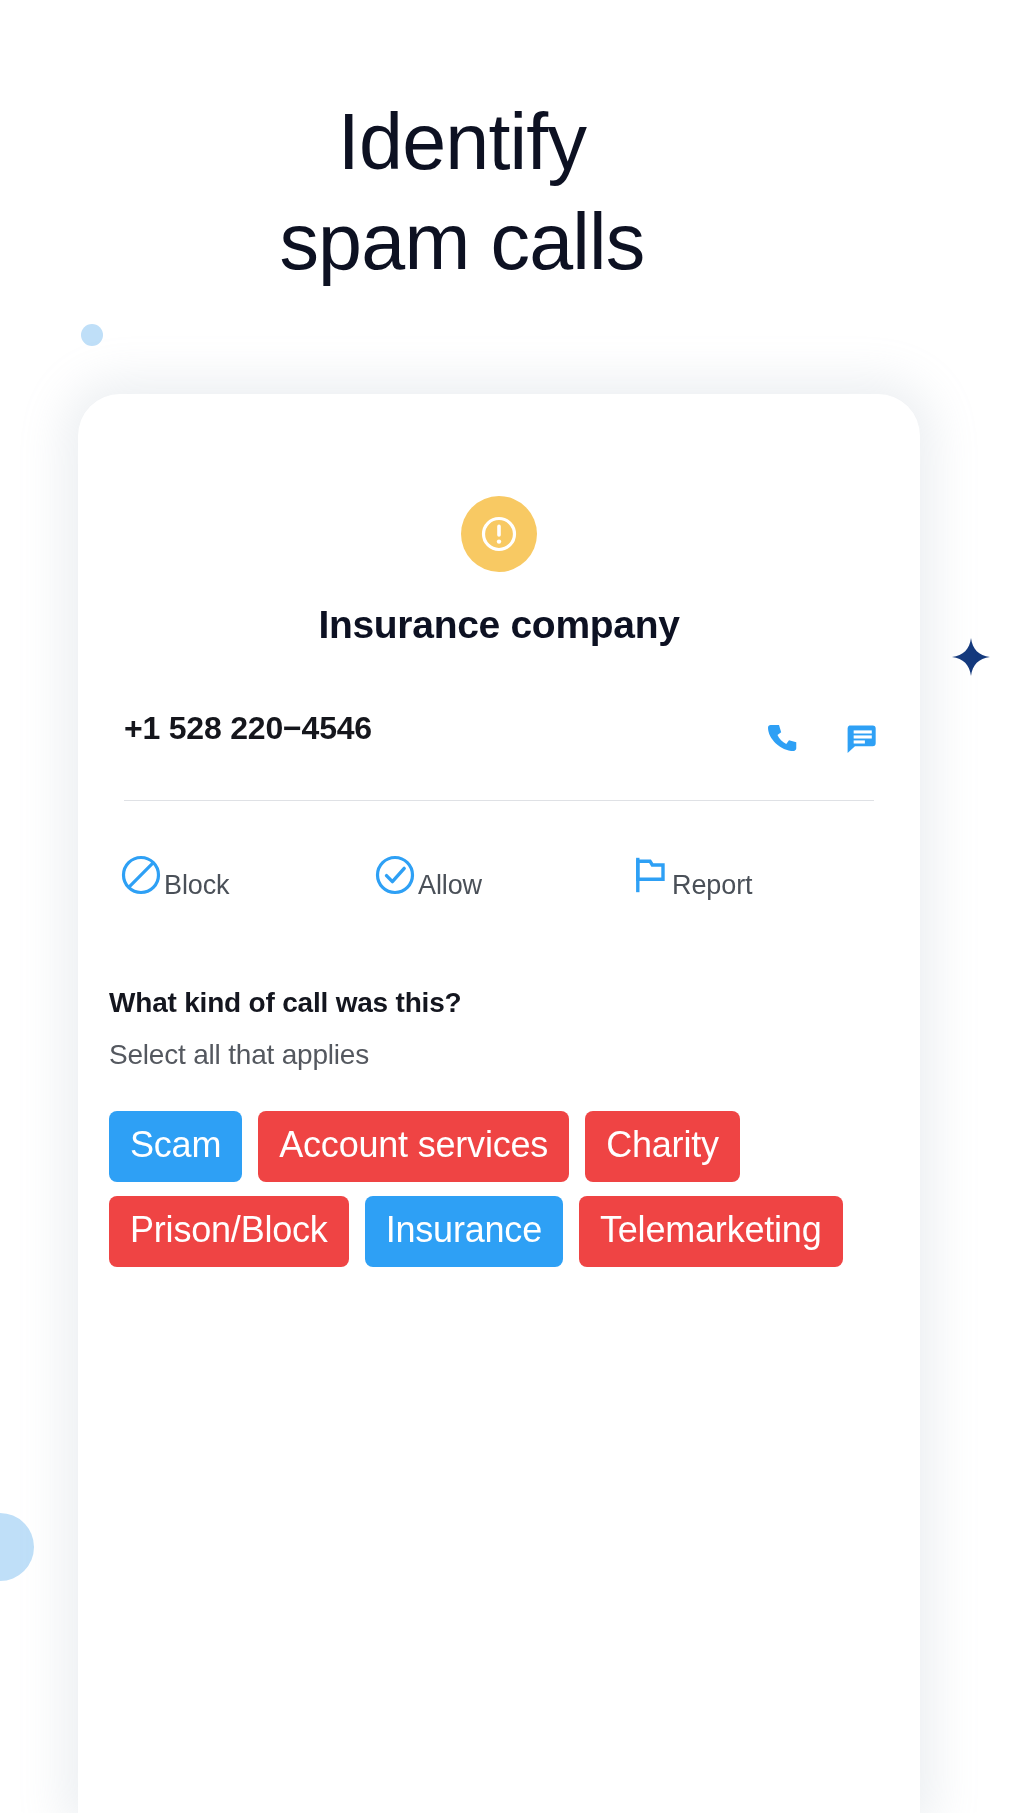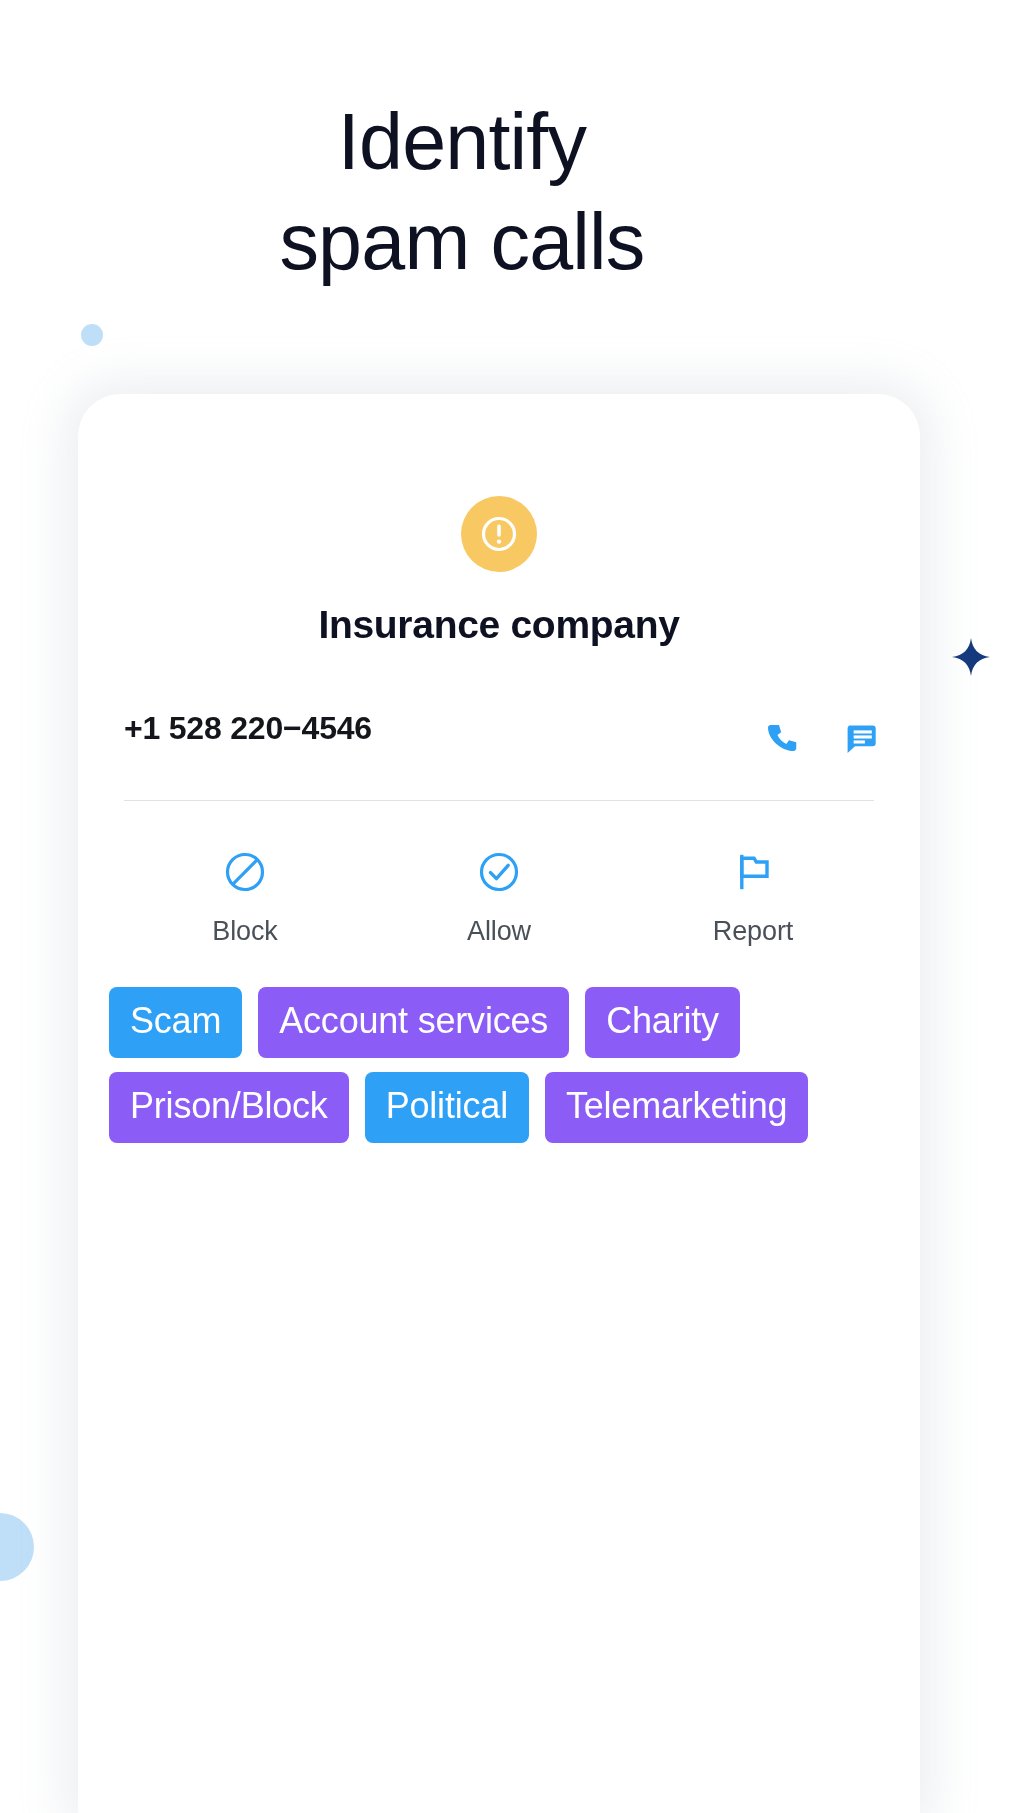--- a/index.html
+++ b/index.html
@@ -124,21 +124,21 @@
     background: #dfe1e5;
   }
 
   .actions {
     margin: 48px 40px 0 40px;
     display: flex;
   }
   .action {
     flex: 1;
     display: flex;
-    flex-direction: column;
+    flex-direction: row;
     align-items: center;
   }
   .action-icon {
     width: 46px;
     height: 46px;
     display: flex;
     align-items: center;
     justify-content: center;
   }
   .action-label {
@@ -174,21 +174,21 @@
     border: none;
     border-radius: 8px;
     padding: 13px 21px 16px 21px;
     font-family: "Liberation Sans", sans-serif;
     font-size: 36px;
     letter-spacing: -0.2px;
     color: #ffffff;
     cursor: pointer;
   }
   .chip.selected { background: #2ea0f5; }
-  .chip.unselected { background: #8b5cf6; }
+  .chip.unselected { background: #ef4444; }
 </style>
 </head>
 <body>
 
 <div class="deco-dot-left"></div>
 <div class="deco-blob-left"></div>
 <div class="deco-star">
   <svg viewBox="0 0 38 38" width="38" height="38" aria-hidden="true">
     <path d="M19 0 C20.4 11.3 26.7 17.6 38 19 C26.7 20.4 20.4 26.7 19 38 C17.6 26.7 11.3 20.4 0 19 C11.3 17.6 17.6 11.3 19 0 Z" fill="#14397d"></path>
   </svg>
@@ -261,23 +261,27 @@
         <svg viewBox="0 0 46 46" width="46" height="46" aria-hidden="true">
           <line x1="11.8" y1="7.5" x2="11.8" y2="38.5" stroke="#2ea0f5" stroke-width="3.4" stroke-linecap="square"></line>
           <path d="M11.8 9.2 H24.0 L26.3 13.0 H37.0 V27.2 H11.8 Z" fill="none" stroke="#2ea0f5" stroke-width="3.4" stroke-linejoin="miter"></path>
         </svg>
       </div>
       <div class="action-label">Report</div>
     </div>
 
   </div>
 
+  <div class="survey">
+    <div class="survey-question">What kind of call was this?</div>
+    <div class="survey-sub">Select all that applies</div>
+  </div>
 
   <div class="chips">
     <button class="chip selected">Scam</button>
     <button class="chip unselected">Account services</button>
     <button class="chip unselected">Charity</button>
     <button class="chip unselected">Prison/Block</button>
-    <button class="chip selected">Political</button>
+    <button class="chip selected">Insurance</button>
     <button class="chip unselected">Telemarketing</button>
   </div>
 
 </div>
 
 </body></html>

